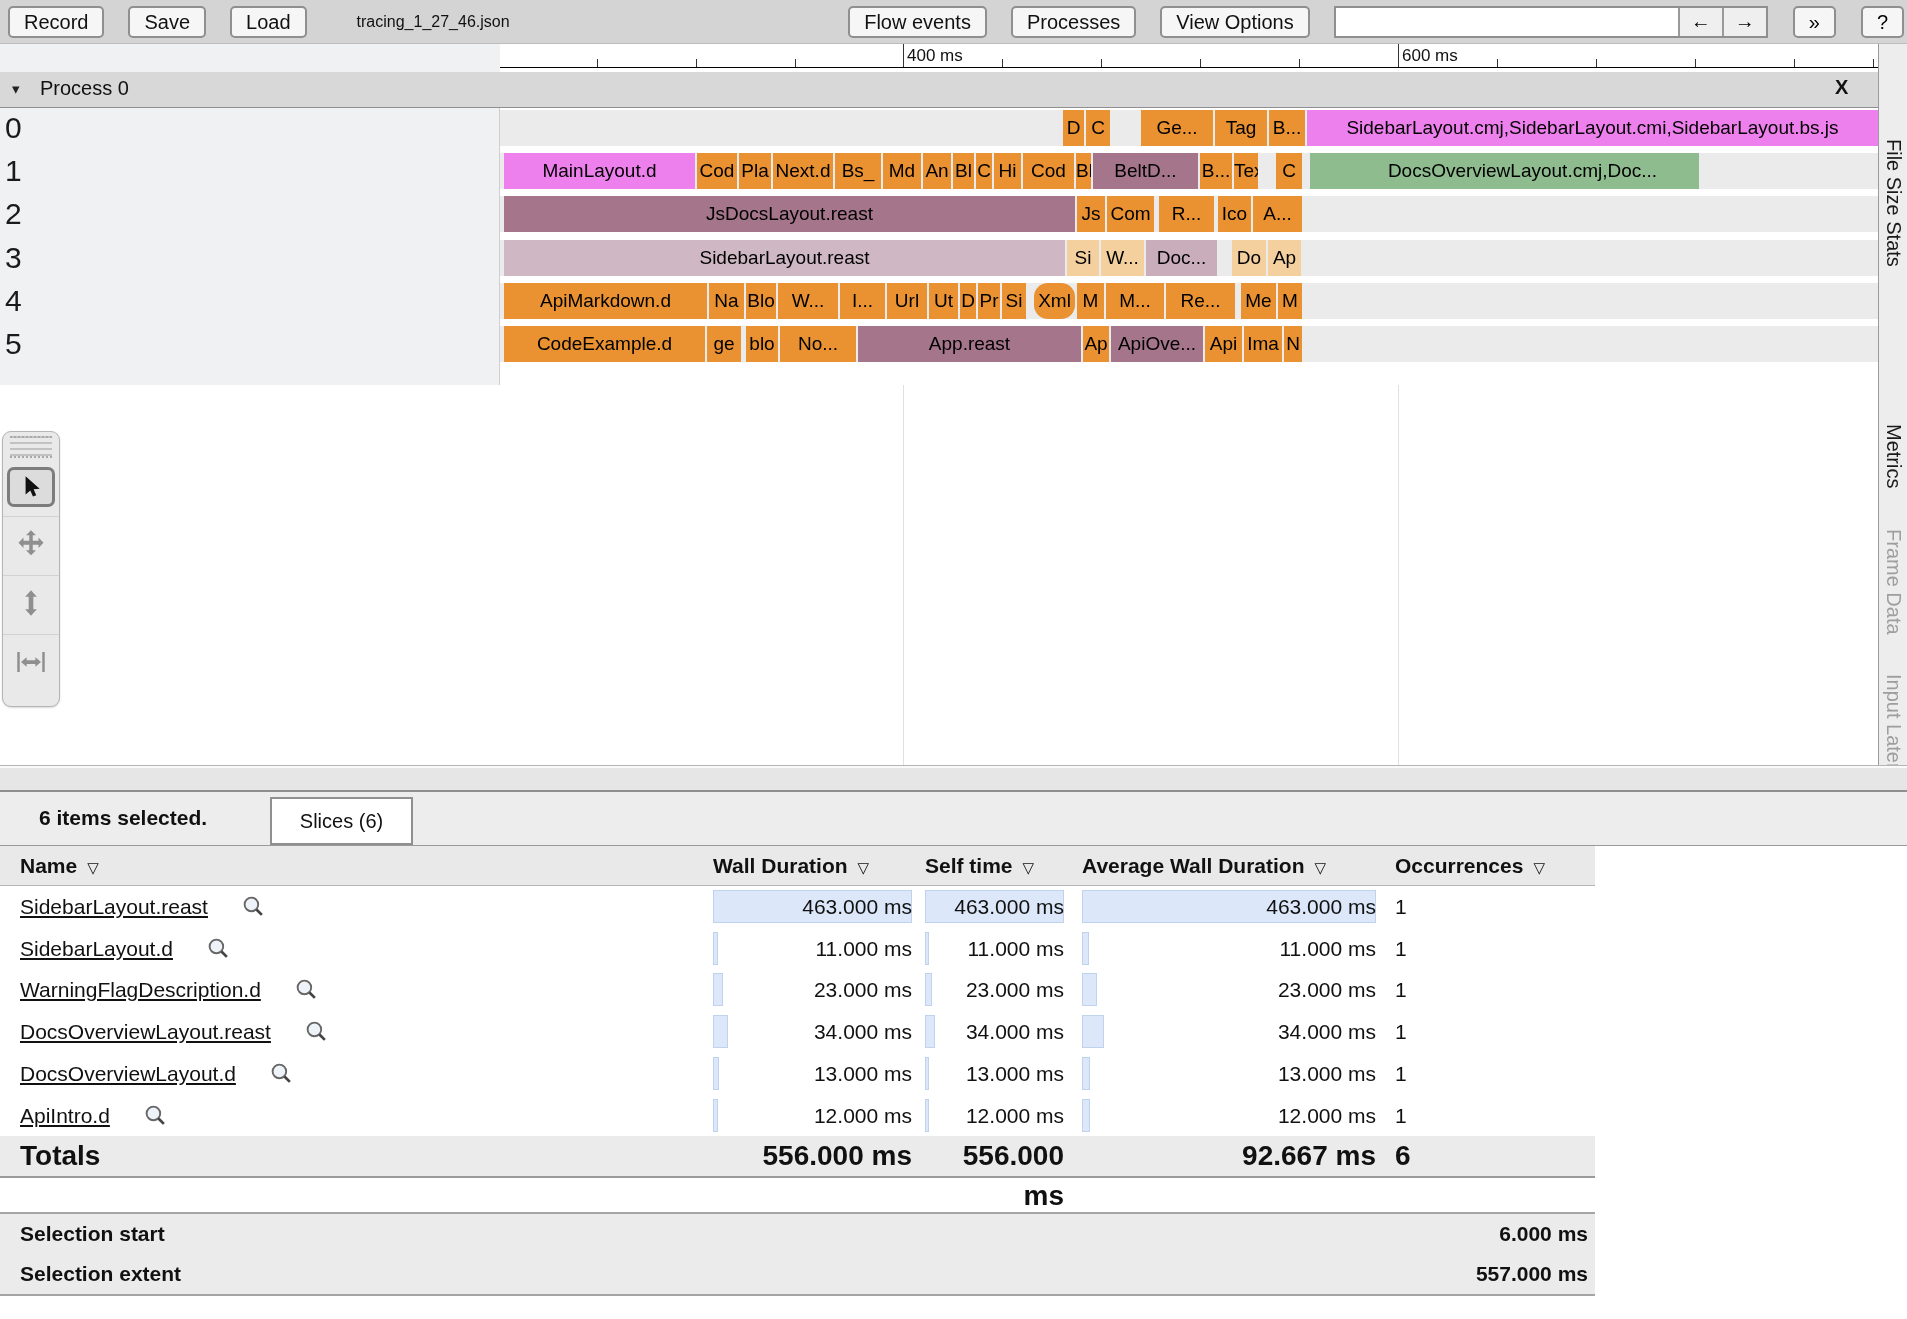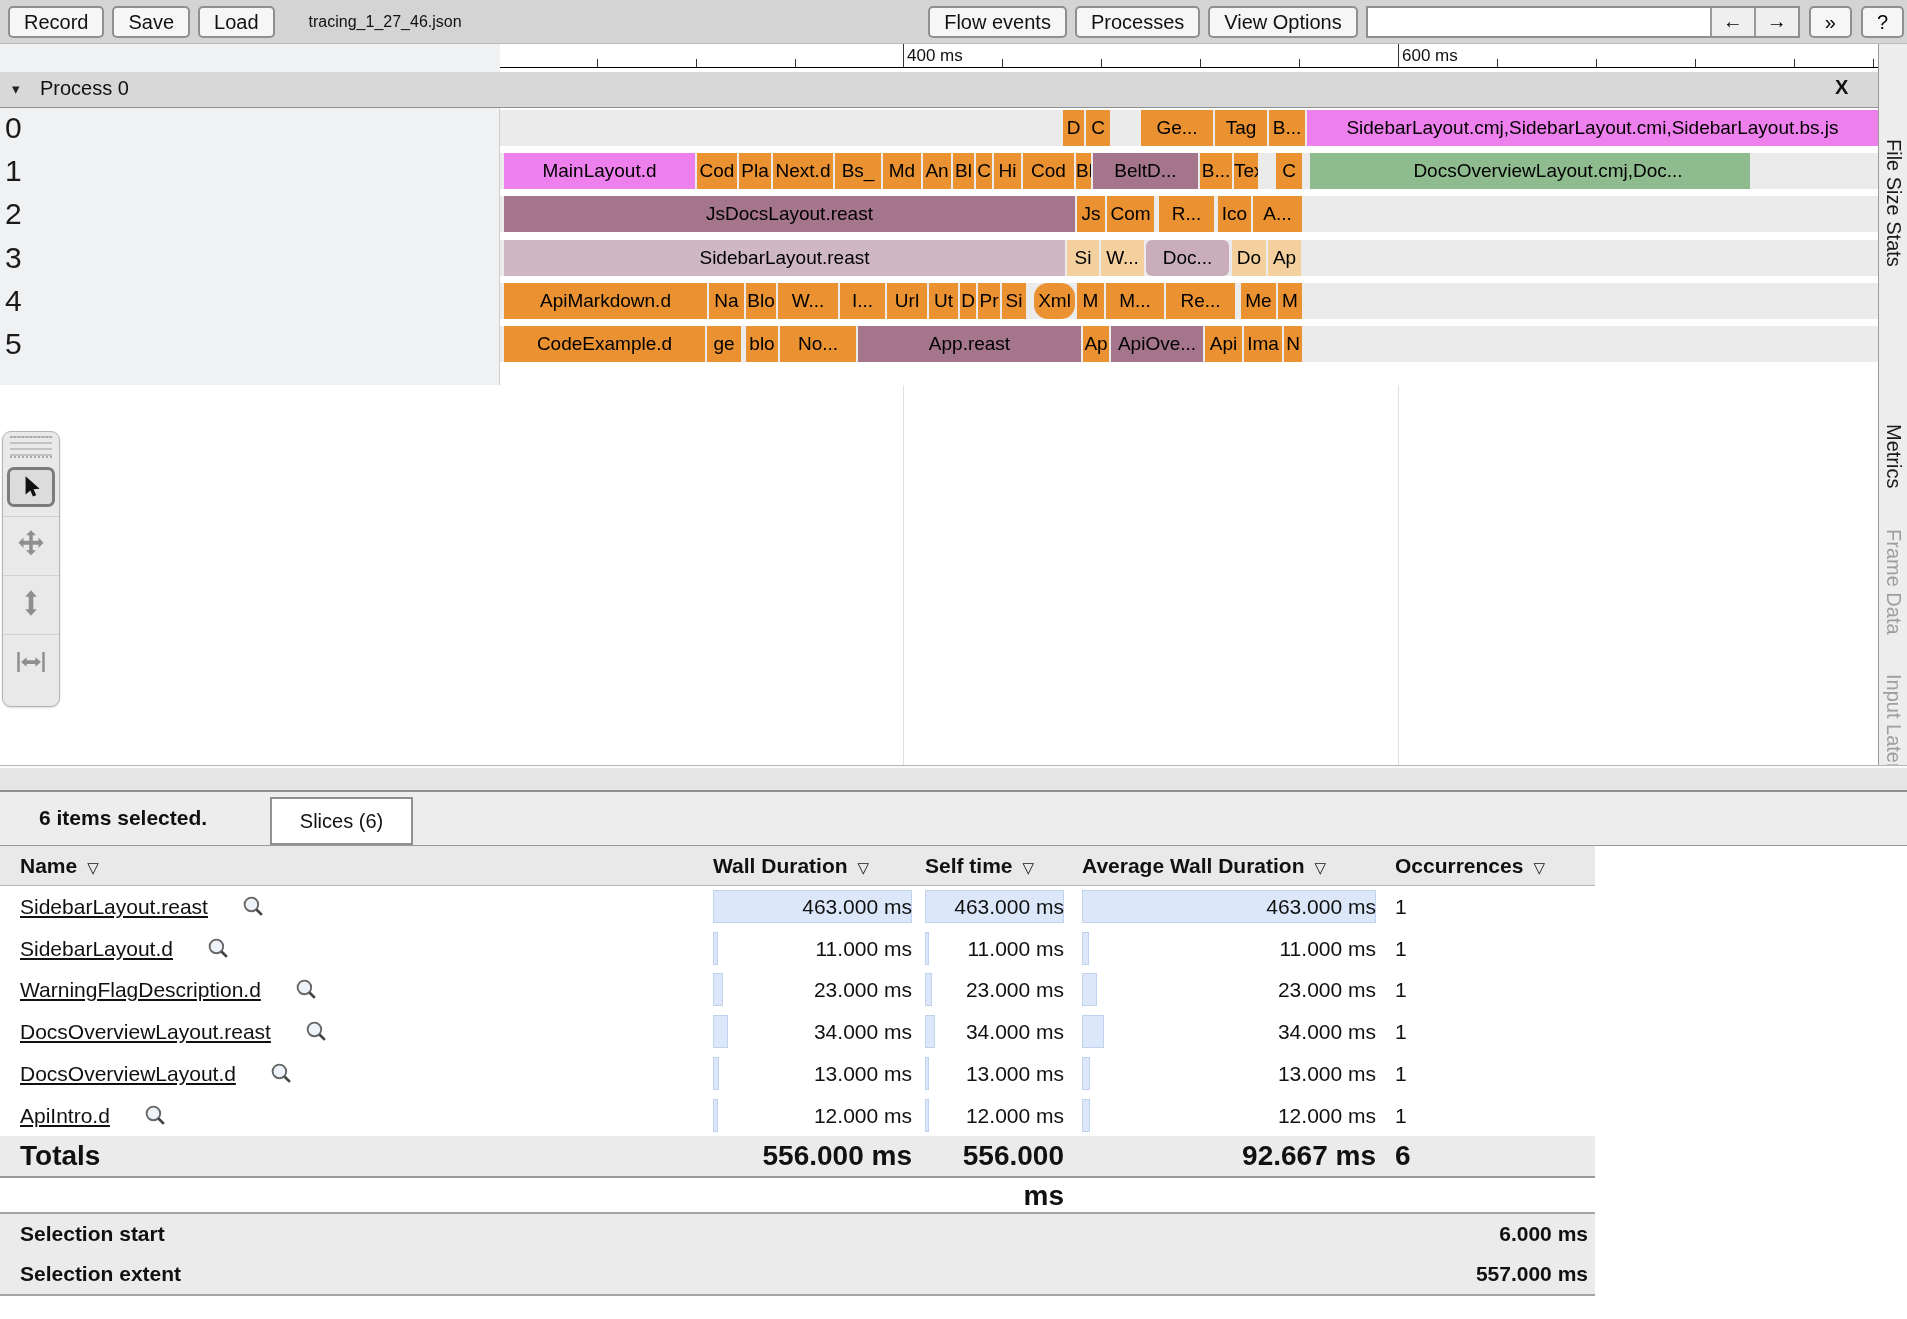--- a/index.html
+++ b/index.html
@@ -1,21 +1,21 @@
 <!DOCTYPE html>
 <html><head>
 <meta charset="utf-8">
 <style>
   html,body{margin:0;padding:0;background:#fff;}
   .screen{position:relative;width:1907px;height:1319px;overflow:hidden;
     font-family:"Liberation Sans","DejaVu Sans",sans-serif;color:#111;background:#fff;}
 
   
   .toolbar{position:absolute;left:0;top:0;width:1907px;height:44px;background:#d4d4d4;
-    border-bottom:1px solid #bdbdbd;display:flex;align-items:center;box-sizing:border-box;}
+    border-bottom:1px solid #bdbdbd;display:flex;align-items:center;box-sizing:border-box;gap:16px;}
   .tbtn{height:32px;margin-top:0;background:#f6f6f6;border:2px solid #8f8f8f;border-radius:5px;
     font-family:inherit;font-size:20px;color:#111;padding:0 14px;margin-left:8px;line-height:28px;}
   .fname{font-size:16px;margin-left:34px;}
   .tb-spacer{flex:1;}
   .searchwrap{display:flex;height:32px;border:2px solid #8f8f8f;background:#fbfbfb;
     box-sizing:border-box;align-items:stretch;margin-left:8px;width:434px;}
   .searchwrap input{flex:1;border:none;outline:none;background:#fff;font-size:19px;padding:0 6px;min-width:20px;}
   .navbtn{width:44px;border:none;border-left:2px solid #9a9a9a;background:#efefef;font-size:20px;padding:0;}
   .sqbtn{height:32px;background:#f6f6f6;border:2px solid #8f8f8f;border-radius:5px;font-size:20px;
     margin-left:9px;padding:0 14px;line-height:28px;}
@@ -181,35 +181,35 @@
         <div class="slice" title="An" style="left: 423px; width: 28px; background: rgb(234, 145, 50);">An</div>
         <div class="slice" title="Bl" style="left: 453px; width: 21px; background: rgb(234, 145, 50);">Bl</div>
         <div class="slice" title="C" style="left: 476px; width: 16px; background: rgb(234, 145, 50);">C</div>
         <div class="slice" title="Hi" style="left: 494px; width: 27px; background: rgb(234, 145, 50);">Hi</div>
         <div class="slice" title="Cod" style="left: 523px; width: 51px; background: rgb(234, 145, 50);">Cod</div>
         <div class="slice" title="Bl" style="left: 576px; width: 15px; background: rgb(234, 145, 50);">Bl</div>
         <div class="slice" title="BeltD..." style="left: 593px; width: 105px; background: rgb(165, 118, 139);">BeltD...</div>
         <div class="slice" title="B..." style="left: 700px; width: 32px; background: rgb(234, 145, 50);">B...</div>
         <div class="slice" title="Tex" style="left: 734px; width: 24px; background: rgb(234, 145, 50);">Tex</div>
         <div class="slice" title="C" style="left: 776px; width: 26px; background: rgb(234, 145, 50);">C</div>
-        <div class="slice" title="DocsOverviewLayout.cmj,Doc..." style="left: 810px; width: 440px; background: rgb(143, 188, 143); padding-left: 36px;">DocsOverviewLayout.cmj,Doc...</div>
+        <div class="slice" title="DocsOverviewLayout.cmj,Doc..." style="left: 810px; width: 389px; background: rgb(143, 188, 143); padding-left: 36px;">DocsOverviewLayout.cmj,Doc...</div>
       </div>
       <div class="rowstrip" style="top: 88px;">
         <div class="slice" title="JsDocsLayout.reast" style="left: 4px; width: 571px; background: rgb(165, 118, 139);">JsDocsLayout.reast</div>
         <div class="slice" title="Js" style="left: 577px; width: 28px; background: rgb(234, 145, 50);">Js</div>
         <div class="slice" title="Com" style="left: 607px; width: 47px; background: rgb(234, 145, 50);">Com</div>
         <div class="slice" title="R..." style="left: 659px; width: 55px; background: rgb(234, 145, 50);">R...</div>
         <div class="slice" title="Ico" style="left: 718px; width: 33px; background: rgb(234, 145, 50);">Ico</div>
         <div class="slice" title="A..." style="left: 753px; width: 49px; background: rgb(234, 145, 50);">A...</div>
       </div>
       <div class="rowstrip" style="top: 132px;">
         <div class="slice" title="SidebarLayout.reast" style="left: 4px; width: 561px; background: rgb(207, 184, 195);">SidebarLayout.reast</div>
         <div class="slice" title="Si" style="left: 567px; width: 32px; background: rgb(243, 208, 158);">Si</div>
         <div class="slice" title="W..." style="left: 601px; width: 43px; background: rgb(243, 208, 158);">W...</div>
-        <div class="slice" title="Doc..." style="left: 646px; width: 83px; background: rgb(201, 173, 187); border-radius: 6px;">Doc...</div>
+        <div class="slice" title="Doc..." style="left: 646px; width: 71px; background: rgb(201, 173, 187);">Doc...</div>
         <div class="slice" title="Do" style="left: 732px; width: 34px; background: rgb(243, 208, 158);">Do</div>
         <div class="slice" title="Ap" style="left: 768px; width: 33px; background: rgb(243, 208, 158);">Ap</div>
       </div>
       <div class="rowstrip" style="top: 175px;">
         <div class="slice" title="ApiMarkdown.d" style="left: 4px; width: 203px; background: rgb(234, 145, 50);">ApiMarkdown.d</div>
         <div class="slice" title="Na" style="left: 209px; width: 35px; background: rgb(234, 145, 50);">Na</div>
         <div class="slice" title="Blo" style="left: 246px; width: 30px; background: rgb(234, 145, 50);">Blo</div>
         <div class="slice" title="W..." style="left: 278px; width: 60px; background: rgb(234, 145, 50);">W...</div>
         <div class="slice" title="I..." style="left: 340px; width: 45px; background: rgb(234, 145, 50);">I...</div>
         <div class="slice" title="Url" style="left: 387px; width: 40px; background: rgb(234, 145, 50);">Url</div>

